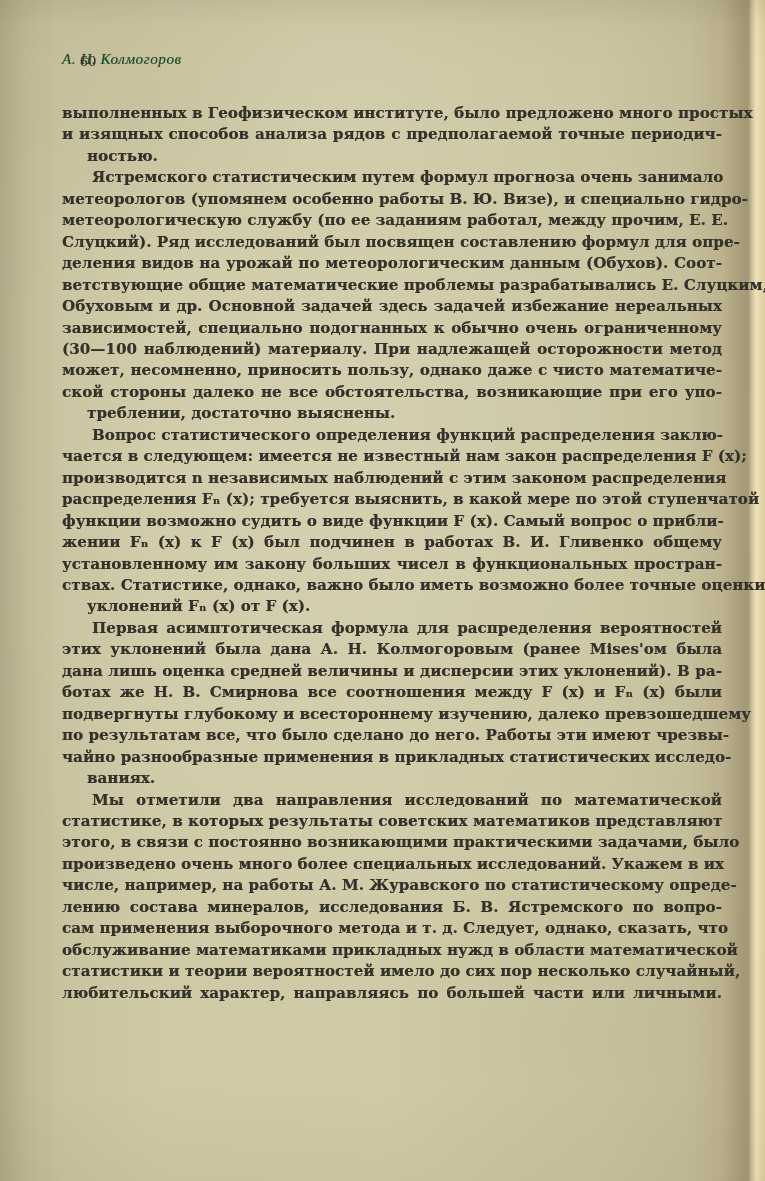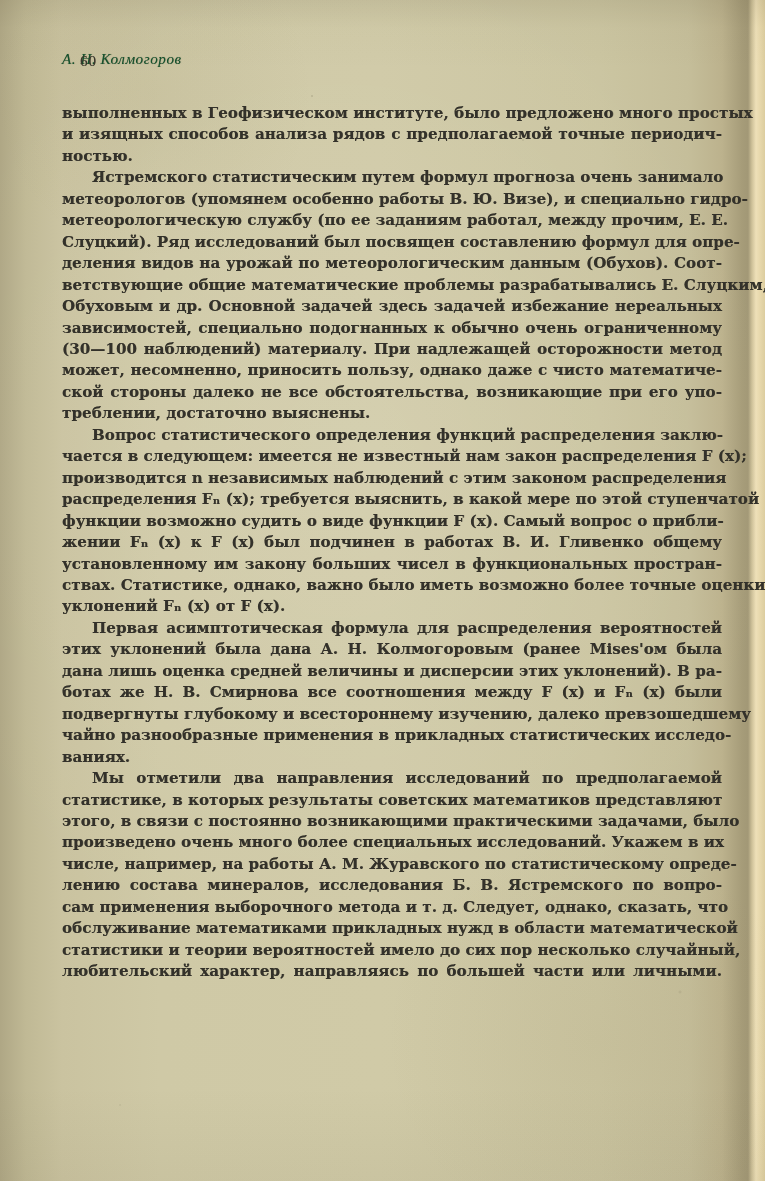--- a/index.html
+++ b/index.html
@@ -54,20 +54,21 @@
   .line{
     text-align:justify;
     -moz-text-align-last:justify;
     text-align-last:justify;
     white-space:nowrap;
   }
   .line.first{text-indent:30px;}
   .line.endp{
     -moz-text-align-last:left;
     text-align-last:left;
+    margin-left:25px;
   }
 </style>
 </head>
 <body>
 
 <div class="scan"></div>
 <div class="texture"></div>
 
 <div class="header">
   <span class="pagenum">60</span>
@@ -104,25 +105,26 @@
     <div class="line">установленному им закону больших чисел в функциональных простран-</div>
     <div class="line">ствах. Статистике, однако, важно было иметь возможно более точные оценки</div>
     <div class="line endp">уклонений Fₙ (x) от F (x).</div>
   </div>
   <div class="para">
     <div class="line first">Первая асимптотическая формула для распределения вероятностей</div>
     <div class="line">этих уклонений была дана А. Н. Колмогоровым (ранее Mises'ом была</div>
     <div class="line">дана лишь оценка средней величины и дисперсии этих уклонений). В ра-</div>
     <div class="line">ботах же Н. В. Смирнова все соотношения между F (x) и Fₙ (x) были</div>
     <div class="line">подвергнуты глубокому и всестороннему изучению, далеко превзошедшему</div>
+    <div class="line">по результатам все, что было сделано до него. Работы эти имеют чрезвы-</div>
     <div class="line">чайно разнообразные применения в прикладных статистических исследо-</div>
     <div class="line endp">ваниях.</div>
   </div>
   <div class="para">
-    <div class="line first">Мы отметили два направления исследований по предполагаемой</div>
+    <div class="line first">Мы отметили два направления исследований по математической</div>
     <div class="line">статистике, в которых результаты советских математиков представляют</div>
     <div class="line">этого, в связи с постоянно возникающими практическими задачами, было</div>
     <div class="line">произведено очень много более специальных исследований. Укажем в их</div>
     <div class="line">числе, например, на работы А. М. Журавского по статистическому опреде-</div>
     <div class="line">лению состава минералов, исследования Б. В. Ястремского по вопро-</div>
     <div class="line">сам применения выборочного метода и т. д. Следует, однако, сказать, что</div>
     <div class="line">обслуживание математиками прикладных нужд в области математической</div>
     <div class="line">статистики и теории вероятностей имело до сих пор несколько случайный,</div>
     <div class="line">любительский характер, направляясь по большей части или личными.</div>
   </div>

